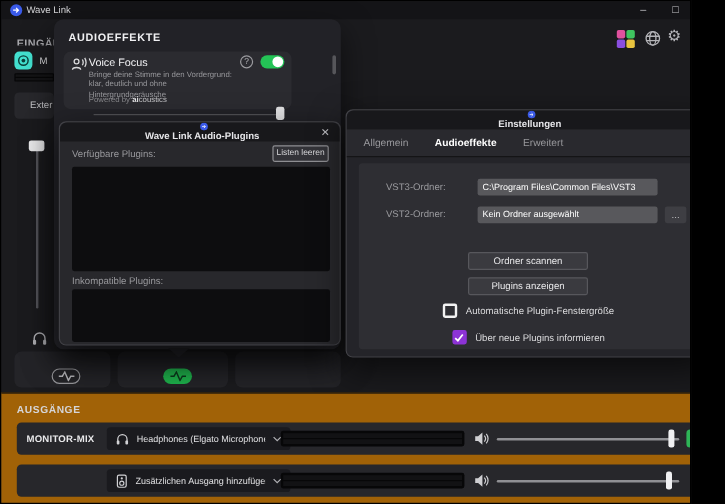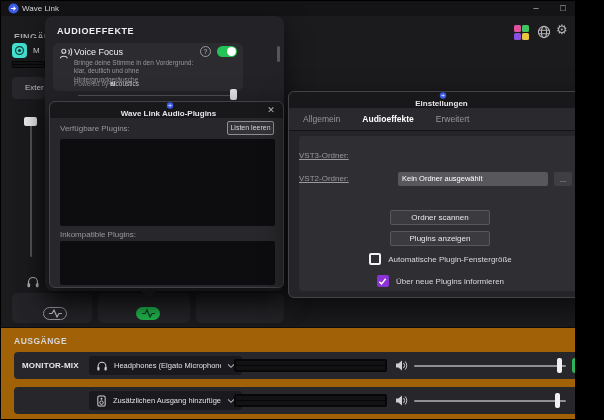--- a/index.html
+++ b/index.html
@@ -63,21 +63,21 @@
   .plugins-dlg { left:48px; top:100px; width:235px; height:187px; }
   .pl-label { position:absolute; font-size:8px; color:#98989c; }
   .clear-btn { position:absolute; left:177px; top:19px; width:47px; height:14px; background:#333338; border:1px solid #8e8e92; border-radius:2px; font-size:7px; color:#d6d6d9; line-height:12px; text-align:center; }
   .pl-list { position:absolute; left:10px; width:215px; background:#0d0d0f; border-radius:2px; }
 
   .settings-dlg { left:287px; top:90px; width:303px; height:207px; background:#242429; }
   .set-tabs { position:absolute; left:0; top:16px; right:0; height:23px; background:#29292e; border-bottom:1px solid #141416; display:flex; align-items:center; padding-left:14px; gap:22px; }
   .set-tab { font-size:8.5px; color:#98989c; }
   .set-tab.active { color:#ffffff; font-weight:bold; }
   .set-card { position:absolute; left:10px; top:44px; width:283px; height:155px; background:#2e2e33; border-radius:3px; }
-  .fld-label { position:absolute; left:0; width:95px; font-size:8px; color:#9a9a9e; text-align:left; line-height:14px;text-decoration:underline; }
+  .fld-label { position:absolute; left:0; width:95px; font-size:8px; color:#9a9a9e; text-align:center; line-height:14px; }
   .fld-input { position:absolute; left:99px; width:150px; height:14px; background:#58585c; border-radius:2px; font-size:7.5px; color:#fff; line-height:14px; padding:0 4px; white-space:nowrap; overflow:hidden; text-align:left; }
   .browse-btn { position:absolute; left:255px; width:18px; height:14px; background:#3e3e43; border-radius:2px; font-size:8px; color:#c0c0c3; line-height:11px; }
   .set-btn { position:absolute; left:91px; width:100px; height:15px; background:#3a3a3f; border:1px solid #57575c; border-radius:2px; font-size:8px; color:#e8e8ea; line-height:13px; }
   .cb-row { position:absolute; left:0; right:0; display:flex; justify-content:center; align-items:center; gap:7px; }
   .cb-box { width:12px; height:12px; border-radius:2px; }
   .cb-box.unchecked { border:2px solid #f2f2f2; background:transparent; }
   .cb-box.checked { background:#8d33d6; display:flex; align-items:center; justify-content:center; }
   .cb-label { font-size:8px; color:#dadadc; }
 
   
@@ -235,20 +235,21 @@
     </div>
 
     <div class="set-tabs">
       <button class="set-tab">Allgemein</button>
       <button class="set-tab active">Audioeffekte</button>
       <button class="set-tab">Erweitert</button>
     </div>
 
     <div class="set-card">
       <span class="fld-label" style="top:13px">VST3-Ordner:</span>
+      <div class="fld-input" style="top:13px">C:\Program Files\Common Files\VST3</div>
 
       <span class="fld-label" style="top:36px">VST2-Ordner:</span>
       <div class="fld-input" style="top:36px">Kein Ordner ausgewählt</div>
       <button class="browse-btn" style="top:36px">...</button>
 
       <button class="set-btn" style="top:74px">Ordner scannen</button>
       <button class="set-btn" style="top:95px">Plugins anzeigen</button>
 
       <div class="cb-row" style="top:117px">
         <span class="cb-box unchecked"></span>

